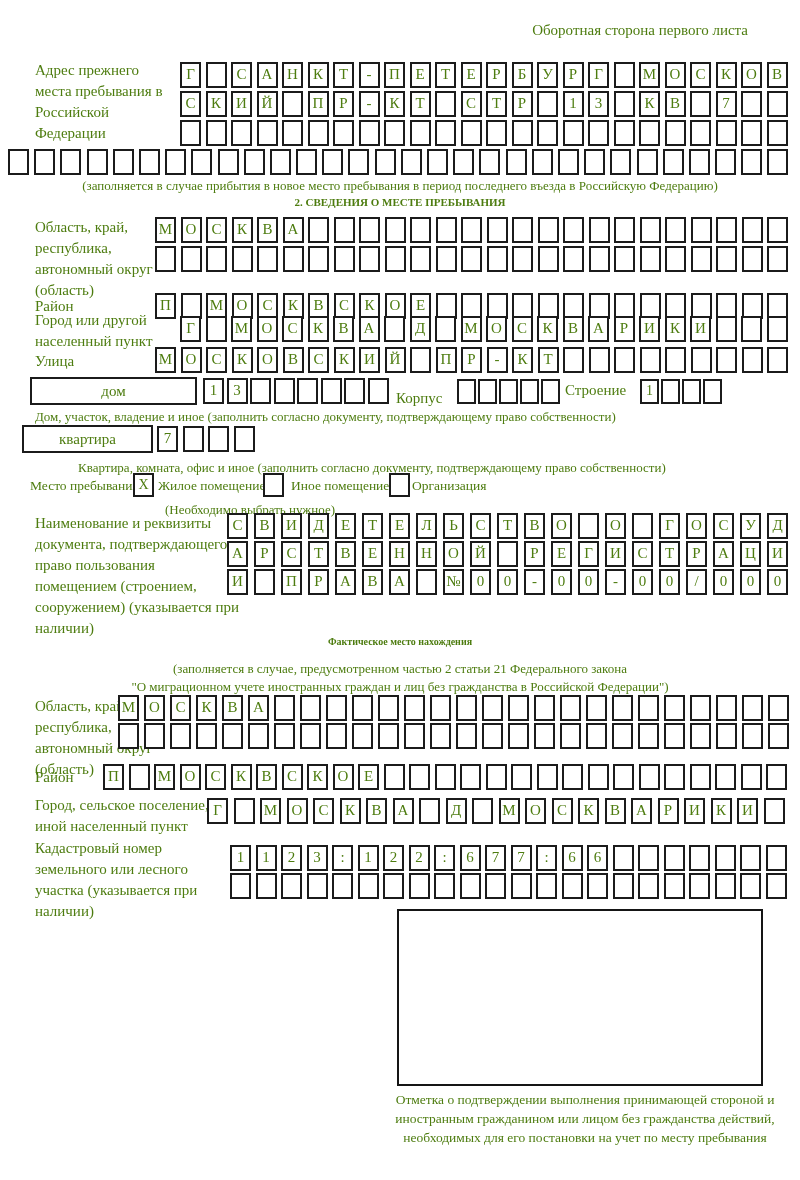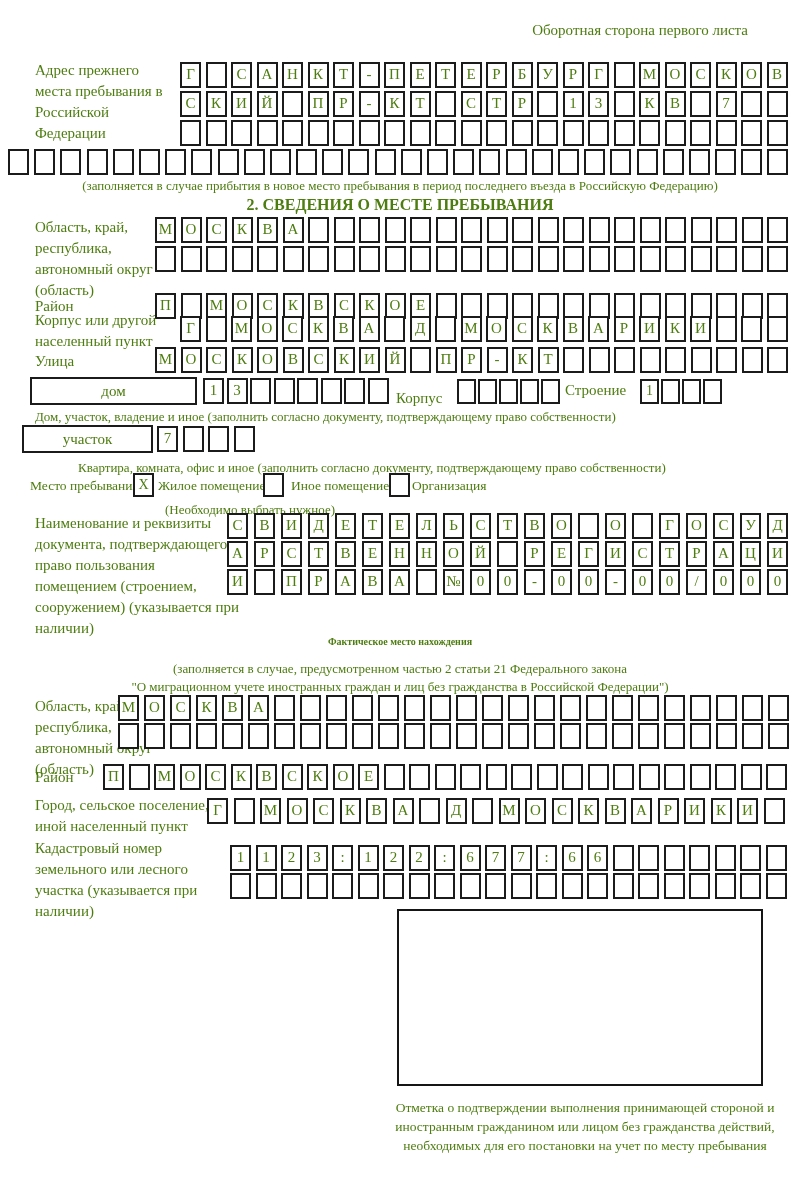--- a/index.html
+++ b/index.html
@@ -4,21 +4,21 @@
 <style>
   html,body { margin:0; padding:0; background:#ffffff; }
   .page {
     position:relative; width:800px; height:1180px; background:#ffffff;
     font-family:Liberation Serif, serif; color:#4d7c0f; overflow:hidden;
   }
   .abs { position:absolute; }
   .label { font-size:15px; line-height:21px; }
   .note  { font-size:13px; line-height:17px; }
   .center{ left:0; width:100%; text-align:center; }
-  .title { font-weight:bold; font-size:16px; }
+  .title { font-weight:bold; font-size:11px; }
   .cellrow { position:absolute; display:flex; column-gap:4.5px; }
   .cell {
     box-sizing:border-box; flex:0 0 auto;
     width:21px; height:26px; border:2px solid #1b1b1b;
     font-size:15px; line-height:21px; text-align:center; background:#fff;
   }
   .smallcells .cell { width:19px; height:25px; font-size:14px; line-height:20px; }
   .g20{column-gap:2px} .g25{column-gap:2.5px} .g50{column-gap:5px}
   .g52{column-gap:5.2px} .g55{column-gap:5.5px} .g60{column-gap:6px}
   .wbox {
@@ -232,21 +232,21 @@
       <span class="cell"></span>
       <span class="cell"></span>
       <span class="cell"></span>
       <span class="cell"></span>
       <span class="cell"></span>
       <span class="cell"></span>
       <span class="cell"></span>
       <span class="cell"></span>
     </div>
 
-  <div class="abs label" style="left:35px; top:310px; width:150px;">Корпус или другой населенный пункт</div>
+  <div class="abs label" style="left:35px; top:310px; width:150px;">Город или другой населенный пункт</div>
   <div class="cellrow" style="left:180px; top:316px;">
       <span class="cell">Г</span>
       <span class="cell"></span>
       <span class="cell">М</span>
       <span class="cell">О</span>
       <span class="cell">С</span>
       <span class="cell">К</span>
       <span class="cell">В</span>
       <span class="cell">А</span>
       <span class="cell"></span>
@@ -317,21 +317,21 @@
     </div>
   <div class="abs label" style="left:565px; top:380px;">Строение</div>
   <div class="cellrow g20 smallcells" style="left:640px; top:379px;">
       <span class="cell">1</span>
       <span class="cell"></span>
       <span class="cell"></span>
       <span class="cell"></span>
     </div>
   <div class="abs note" style="left:35px; top:408px;">Дом, участок, владение и иное (заполнить согласно документу, подтверждающему право собственности)</div>
 
-  <div class="wbox" style="left:22px; top:425px; width:131px;">участок</div>
+  <div class="wbox" style="left:22px; top:425px; width:131px;">квартира</div>
   <div class="cellrow" style="left:157px; top:426px;">
       <span class="cell">7</span>
       <span class="cell"></span>
       <span class="cell"></span>
       <span class="cell"></span>
     </div>
   <div class="abs note" style="left:35px; top:459px;margin-left:43px;">Квартира, комната, офис и иное (заполнить согласно документу, подтверждающему право собственности)</div>
 
   <div class="abs stay-text" style="left:30px; top:476px;">Место пребывания:</div>
   <span class="cbox" style="left:133px; top:473px;">X</span>
@@ -576,15 +576,15 @@
       <span class="cell"></span>
       <span class="cell"></span>
       <span class="cell"></span>
       <span class="cell"></span>
       <span class="cell"></span>
       <span class="cell"></span>
       <span class="cell"></span>
     </div>
 
   <div class="stamp-box" style="left:397px; top:909px; width:362px; height:173px;"></div>
-  <div class="abs note" style="left:383px; top:1090px; width:404px; text-align:center; font-size:13.5px; line-height:19px;margin-top:8px;">Отметка о подтверждении выполнения принимающей стороной и иностранным гражданином или лицом без гражданства действий, необходимых для его постановки на учет по месту пребывания</div>
+  <div class="abs note" style="left:383px; top:1090px; width:404px; text-align:center; font-size:13.5px; line-height:19px;">Отметка о подтверждении выполнения принимающей стороной и иностранным гражданином или лицом без гражданства действий, необходимых для его постановки на учет по месту пребывания</div>
 
 </div>
 
 </body></html>

